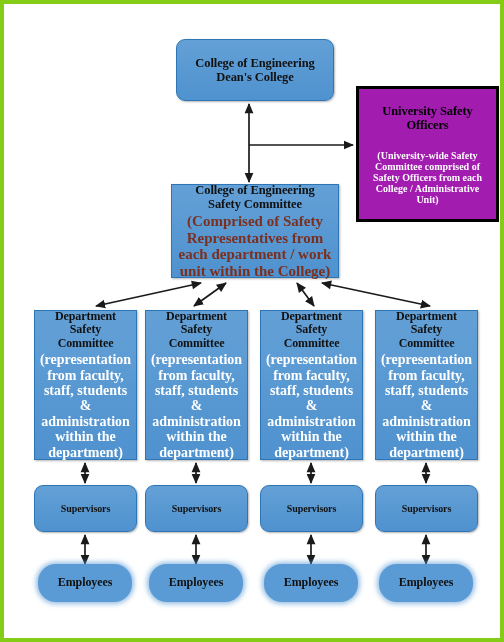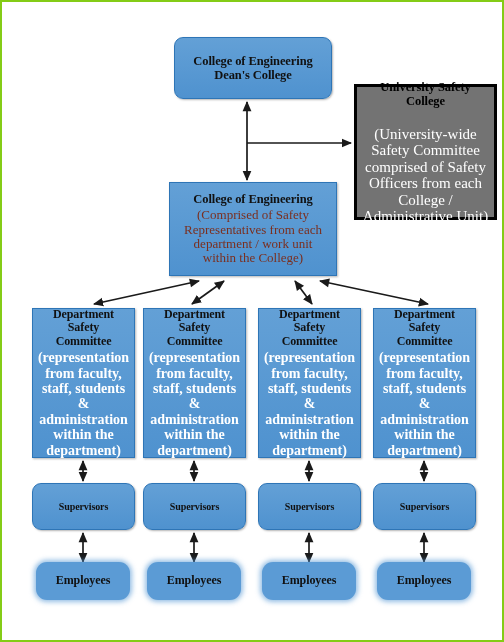--- a/index.html
+++ b/index.html
@@ -8,21 +8,21 @@
     background: #ffffff;
   }
   body {
     font-family: "Liberation Serif", "DejaVu Serif", serif;
   }
   #page {
     position: relative;
     width: 504px;
     height: 642px;
     background: #ffffff;
-    border: 2px solid #84cc16;
+    border: 4px solid #84cc16;
     box-sizing: border-box;
     overflow: hidden;
   }
   #svg-connectors {
     position: absolute;
     left: 0;
     top: 0;
     width: 504px;
     height: 642px;
     pointer-events: none;
@@ -51,56 +51,56 @@
   .blue {
     background: #5b9bd5;
     background: linear-gradient(180deg, #63a0d6 0%, #4f92cf 100%);
     border: 1px solid #2e75b6;
     box-shadow: 1px 1px 2px rgba(90,90,90,0.45);
   }
   .rounded {
     border-radius: 9px;
   }
   .pill {
-    border-radius: 11px;
+    border-radius: 18px;
     border: none;
     background: #5b9bd5;
     box-shadow: 0 0 5px 2px rgba(91,155,213,0.65);
   }
   
   #dean-office {
     left: 172px; top: 35px; width: 158px; height: 62px;
   }
   #dean-office .title { font-size: 12.5px; }
 
   
   #safety-council {
     left: 352px; top: 82px; width: 143px; height: 136px;
-    background: #737373;
+    background: #a21caf;
     border: 3px solid #000000;
     padding: 4px 5px;
   }
   #safety-council .title { font-size: 12.5px; color: #000000; }
   #safety-council .sub {
-    font-size: 15px;
+    font-size: 10px;
     color: #ffffff;
-    font-weight: normal;
+    font-weight: bold;
     margin-top: 18px;
   }
 
   
   #coe-safety-committee {
     left: 167px; top: 180px; width: 168px; height: 94px;
     padding: 3px 6px;
   }
   #coe-safety-committee .title { font-size: 12.5px; }
   #coe-safety-committee .sub {
-    font-size: 13px;
+    font-size: 15px;
     color: #7b2f1f;
-    font-weight: normal;
+    font-weight: bold;
     margin-top: 2px;
   }
 
   
   .dept {
     top: 306px; width: 103px; height: 150px;
     padding: 6px 4px;
     border-radius: 0;
   }
   .dept .title { font-size: 12px; }
@@ -168,26 +168,27 @@
     <line x1="422" y1="531" x2="422" y2="560" stroke="#1a1a1a" stroke-width="1.7" marker-start="url(#arrowStart)" marker-end="url(#arrowEnd)"></line>
   </svg>
 
   <div id="dean-office" class="node blue rounded">
     <div class="title">College of Engineering</div>
     <div class="title">Dean's College</div>
   </div>
 
   <div id="safety-council" class="node">
     <div class="title">University Safety</div>
-    <div class="title">College</div>
+    <div class="title">Officers</div>
     <div class="sub">(University-wide Safety Committee comprised of Safety Officers from each College / Administrative Unit)</div>
   </div>
 
   <div id="coe-safety-committee" class="node blue">
     <div class="title">College of Engineering</div>
+    <div class="title">Safety Committee</div>
     <div class="sub">(Comprised of Safety Representatives from each department / work unit within the College)</div>
   </div>
 
   <div class="node blue dept col0">
     <div class="title">Department</div>
     <div class="title">Safety</div>
     <div class="title">Committee</div>
     <div class="sub">(representation from faculty, staff, students &amp; administration within the department)</div>
   </div>
   <div class="node blue dept col1">

